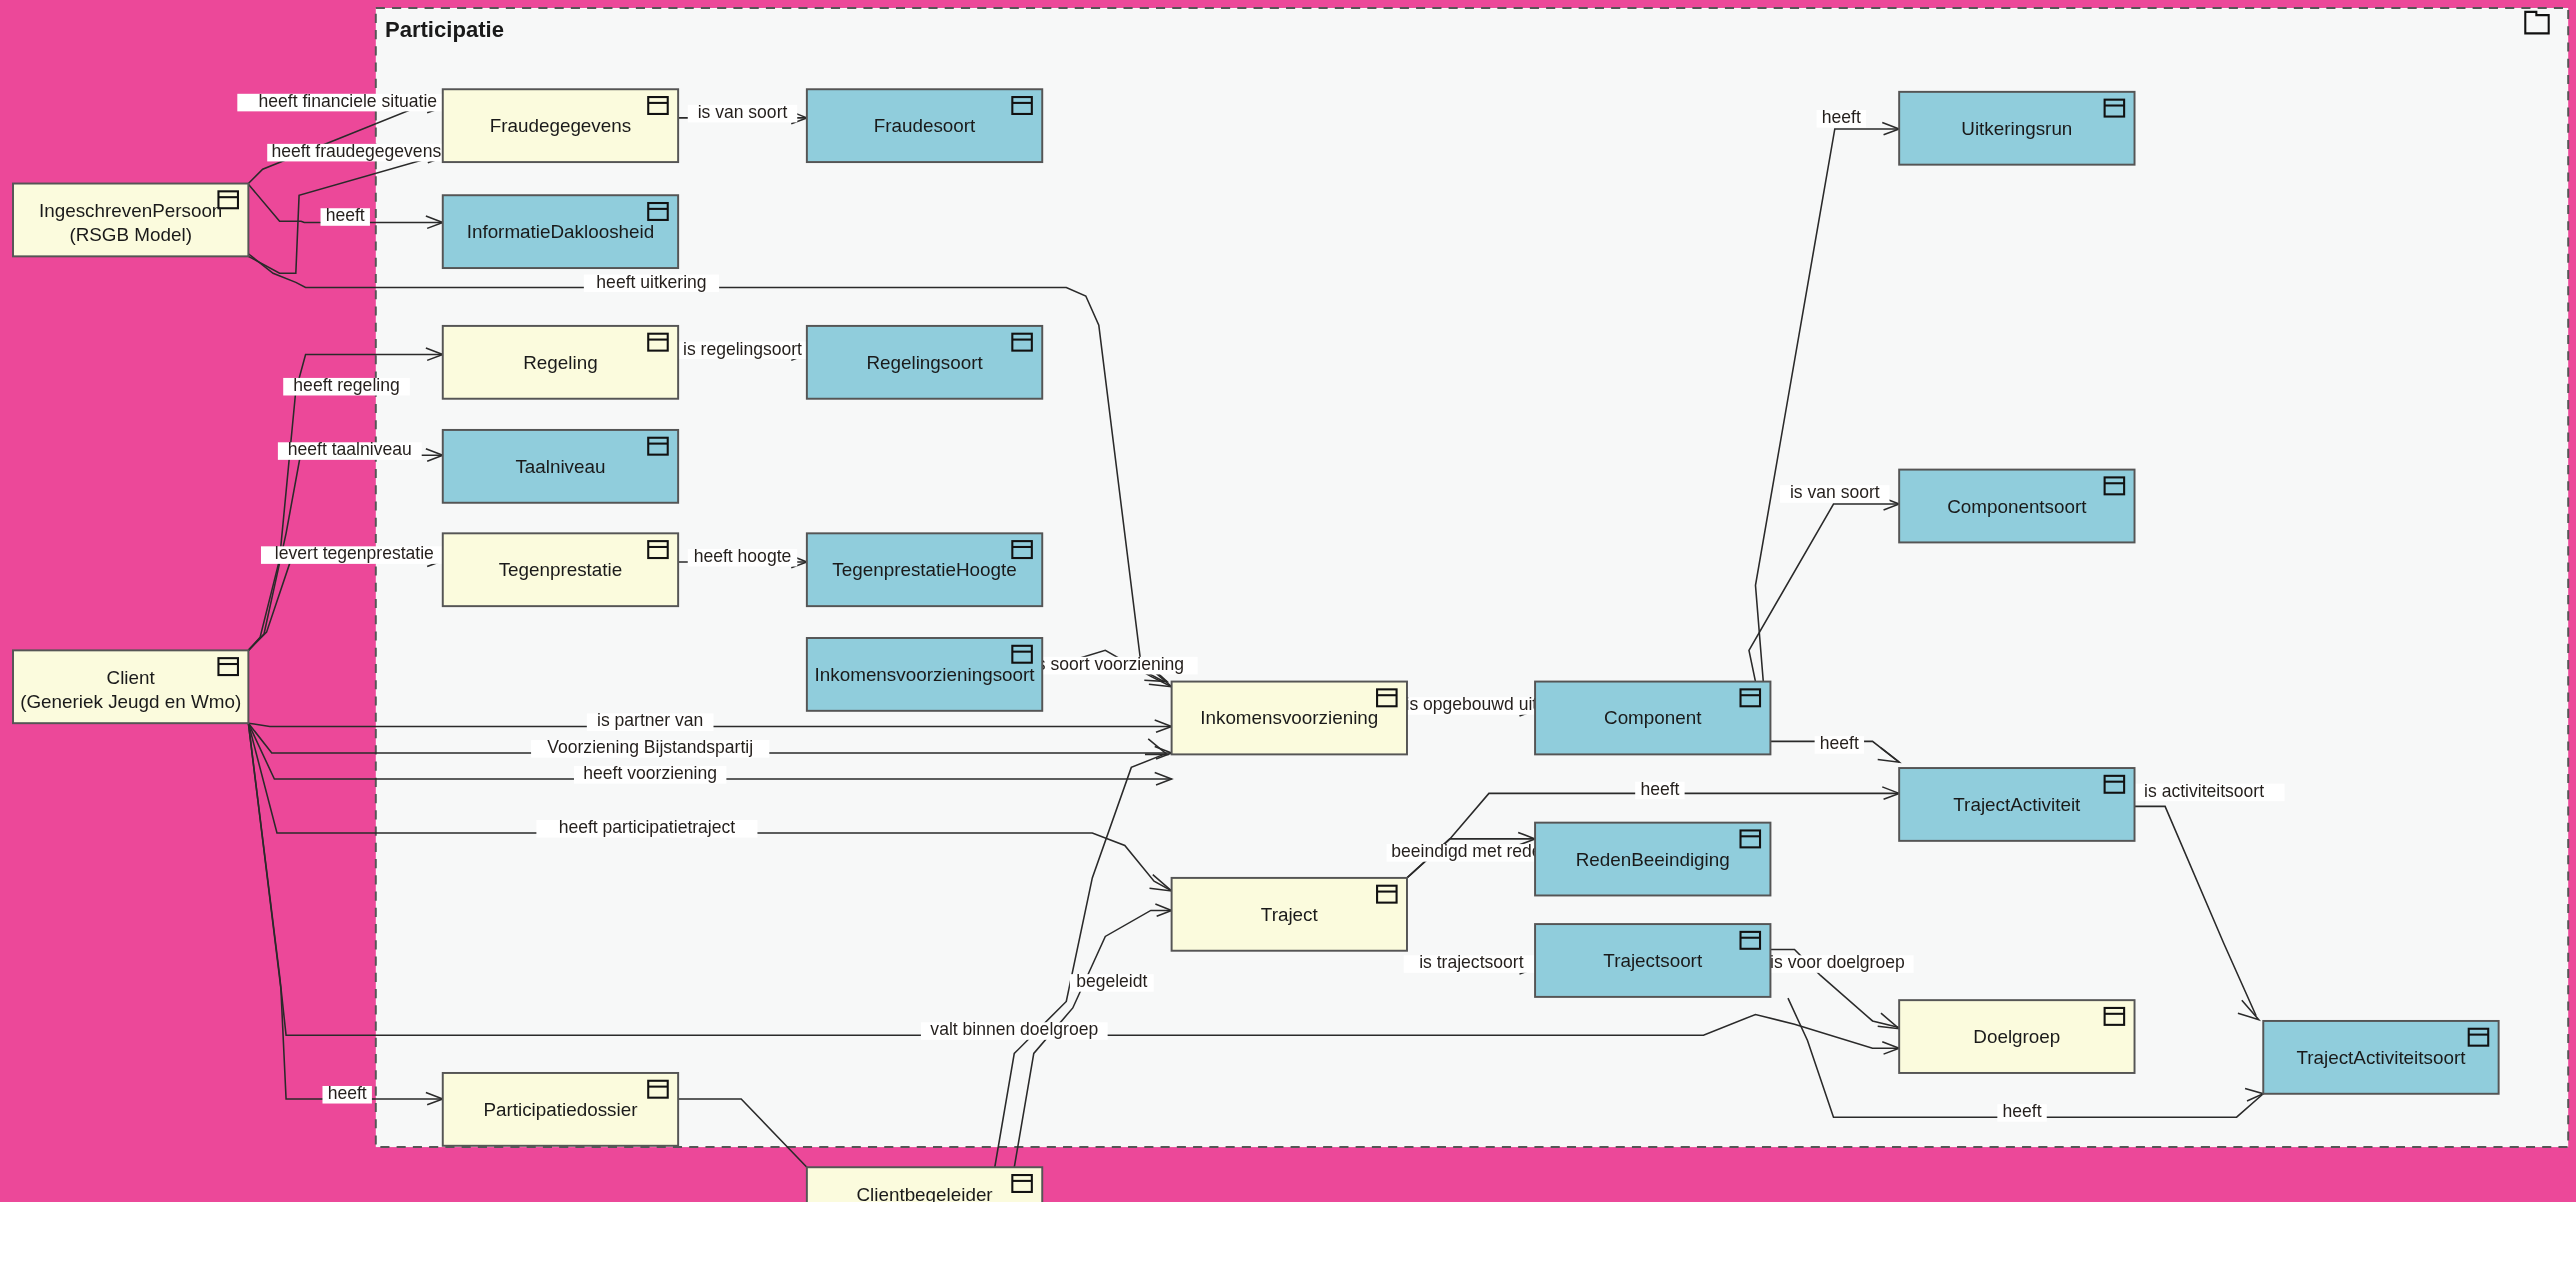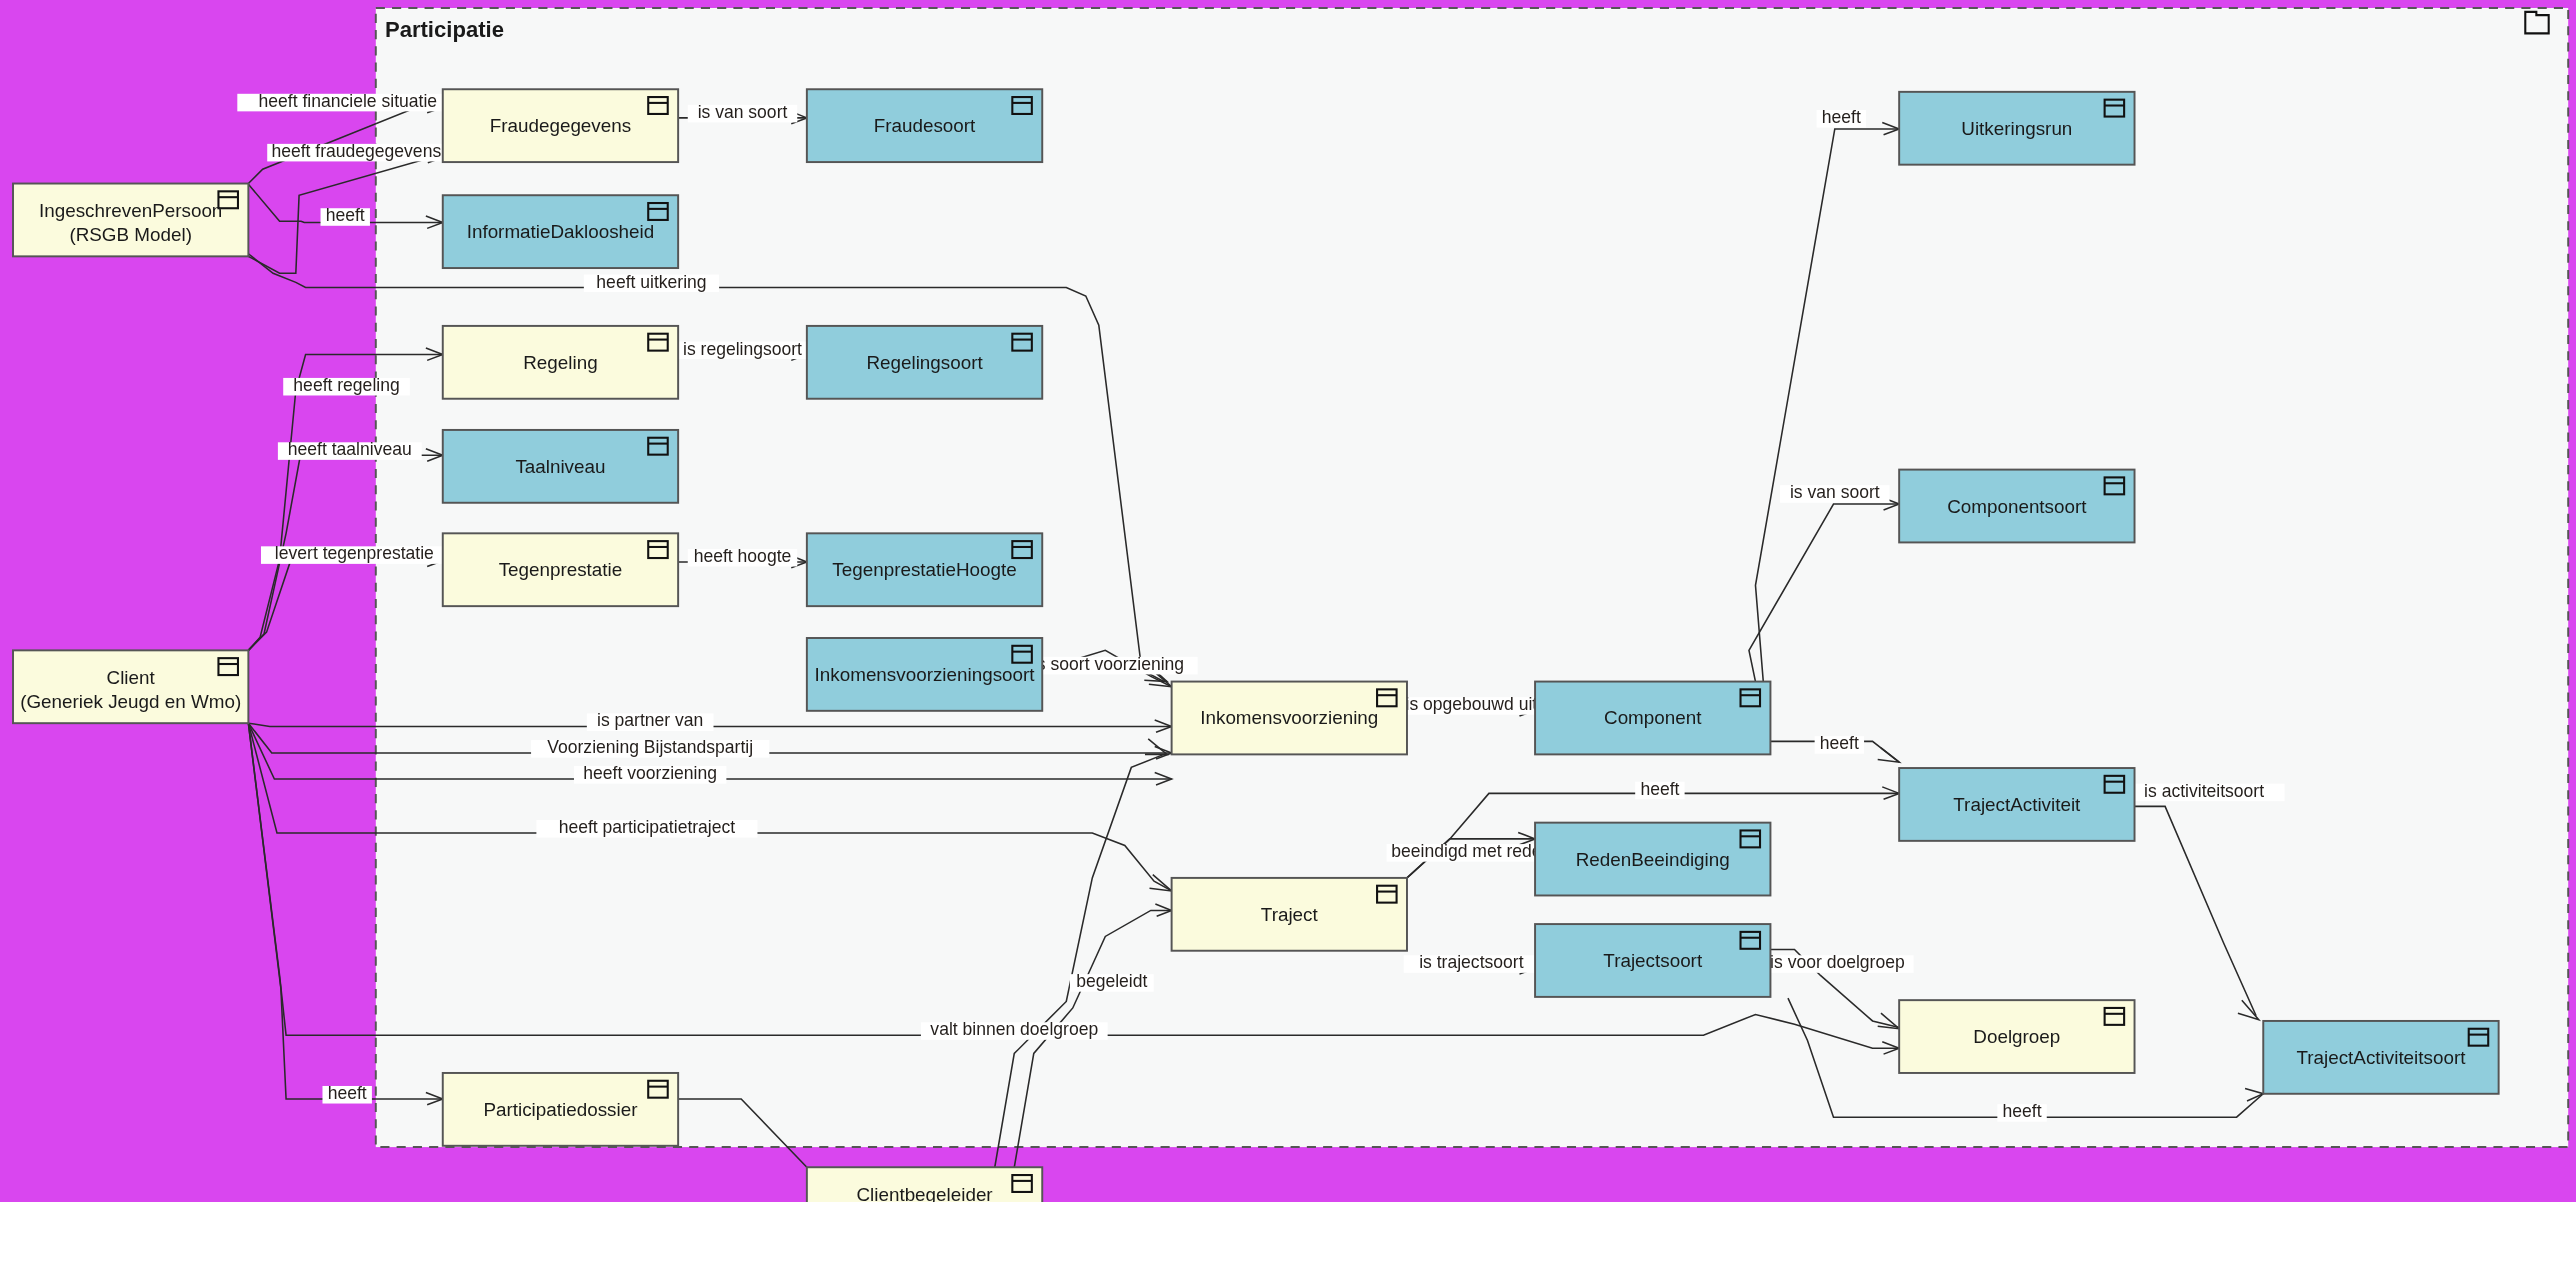--- a/index.html
+++ b/index.html
@@ -1,18 +1,18 @@
 <!DOCTYPE html>
 <html style="font-size:10.4px"><head>
 <meta charset="utf-8">
 <title>Participatie - Informatiemodel</title>
 <style>
   html,body{margin:0;padding:0;background:#ffffff;}
   body{font-family:"Liberation Sans", sans-serif;}
-  #stage{position:relative;width:2576px;height:1202px;background:#d946ef;overflow:hidden;}
+  #stage{position:relative;width:2576px;height:1202px;background:#ec4899;overflow:hidden;}
   svg#diagram{position:absolute;left:0;top:0;width:2576px;height:1276px;}
   .pkg-bg{fill:#f7f8f8;stroke:#555555;stroke-width:3;stroke-dasharray:14 11;}
   .pkg-title{font-family:"Liberation Sans",sans-serif;font-size:34px;font-weight:bold;fill:#1a1a1a;}
   .ebox-yellow{fill:#fbfbdd;stroke:#555555;stroke-width:3;}
   .ebox-blue{fill:#90cddc;stroke:#555555;stroke-width:3;}
   .ename{font-family:"Liberation Sans",sans-serif;font-size:29px;fill:#1a1a1a;text-anchor:middle;}
   .ename2{font-family:"Liberation Sans",sans-serif;font-size:29px;fill:#1a1a1a;text-anchor:middle;}
   .conn{fill:none;stroke:#2a2a2a;stroke-width:2.4;}
   .conn-lbl{font-family:"Liberation Sans",sans-serif;font-size:27px;fill:#241f1c;text-anchor:middle;}
   .lbl-bg{fill:#ffffff;}

